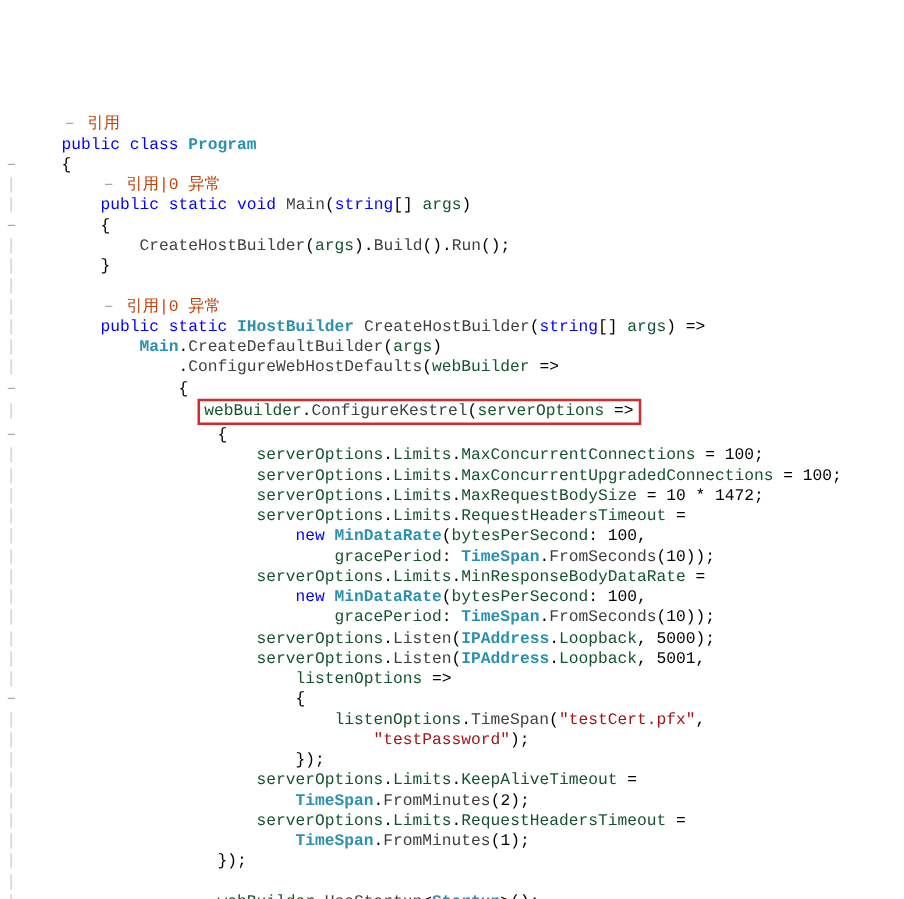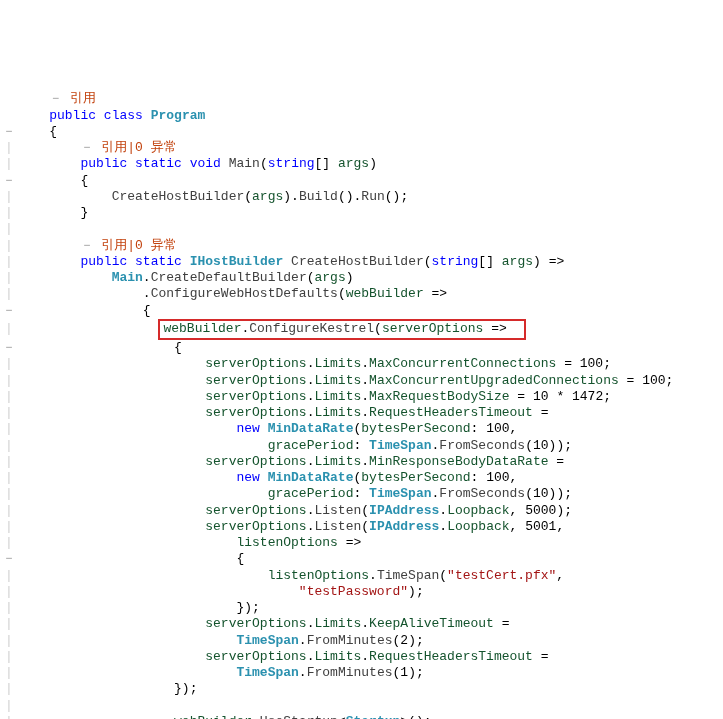--- a/index.html
+++ b/index.html
@@ -44,21 +44,21 @@
       color: #000000;
     }
     .ident {
       color: #14532d;
     }
     .num {
       color: #000000;
     }
     .boxed {
       border: 2px solid #d52a2a;
-      padding: 0px 17px 1px 3px;
+      padding: 0px 4px 1px 3px;
       display: inline-block;
     }
     .guide {
       color: #d0d0d0;
     }
   </style>
 </head>
 <body>
 
 

